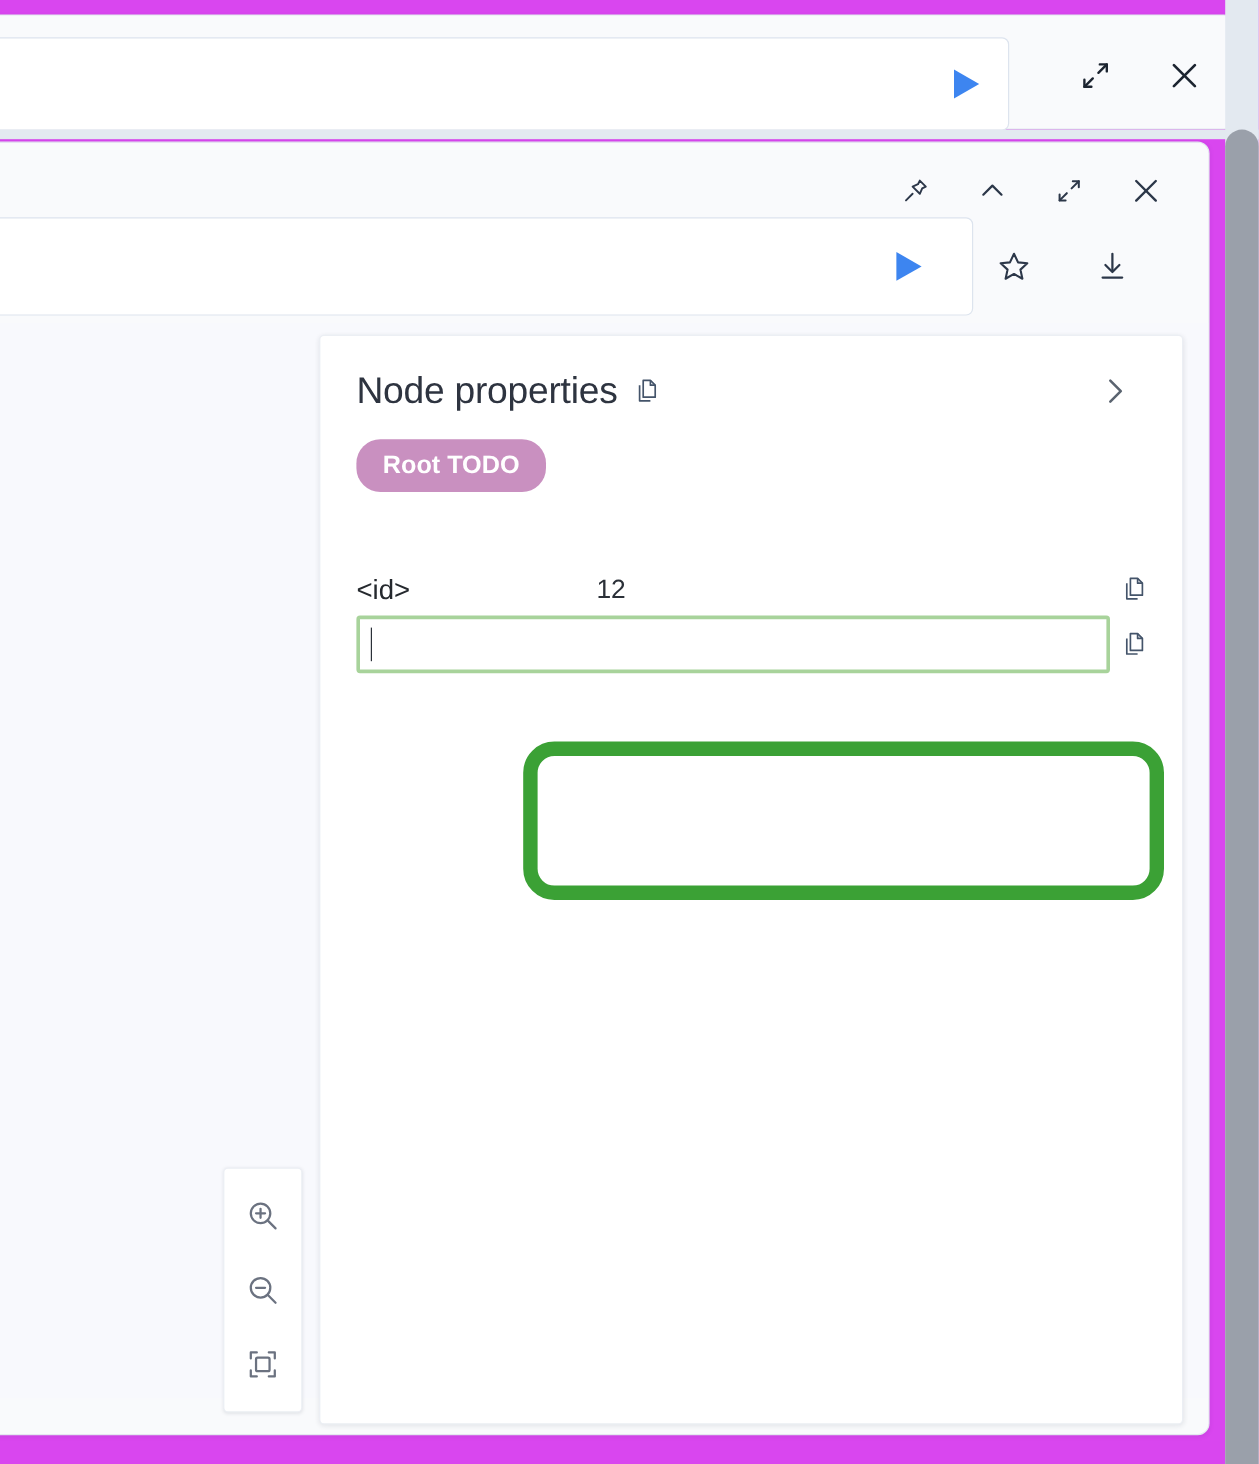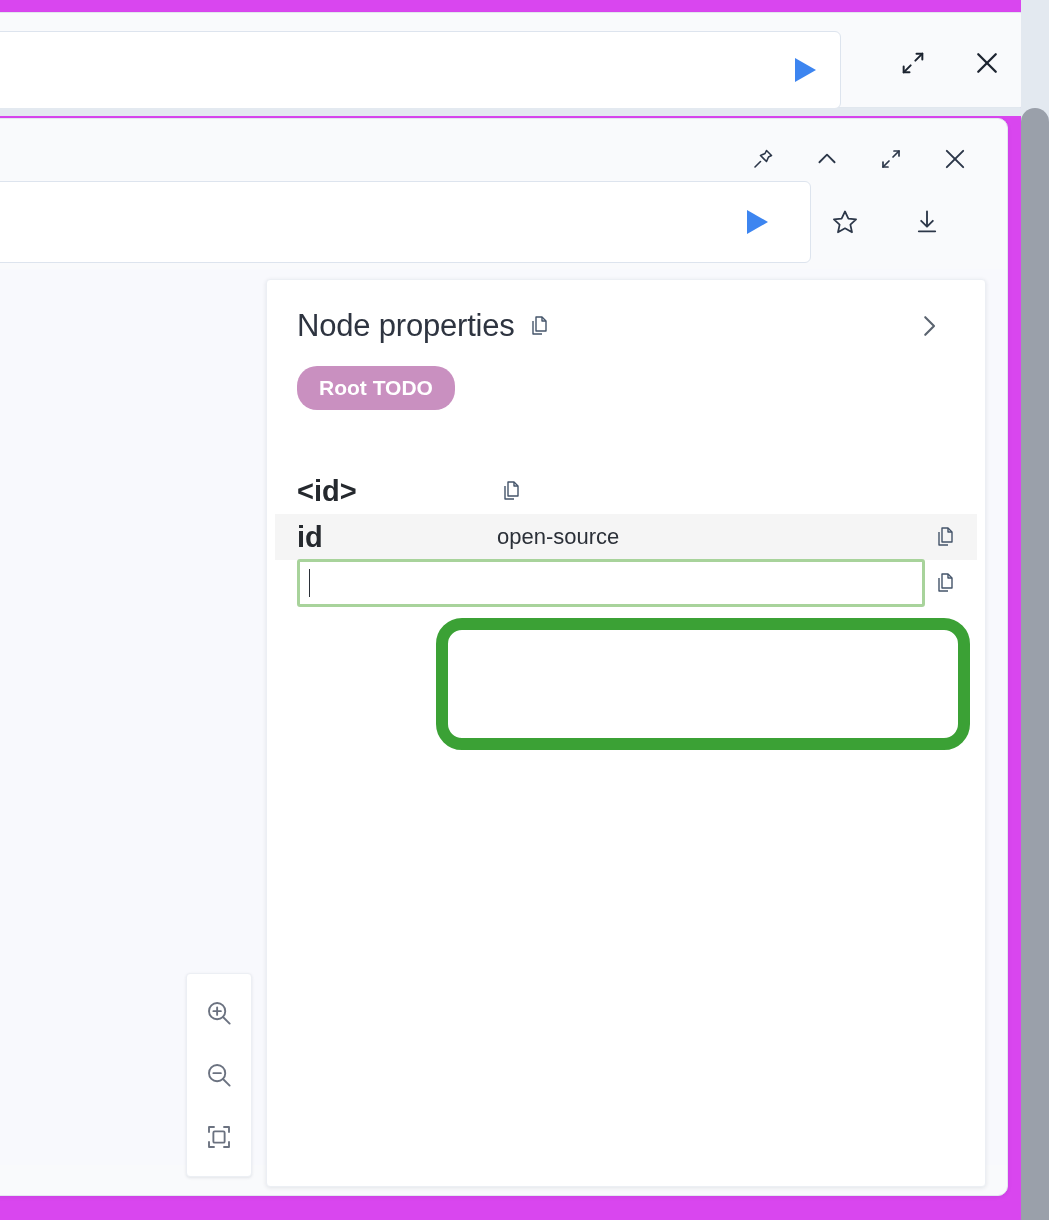--- a/index.html
+++ b/index.html
@@ -237,22 +237,22 @@
     position: relative;
     display: flex;
     align-items: center;
     height: 46px;
     padding: 0 18px 0 22px;
   }
   .prop-row.alt { background: #f5f5f5; }
   .prop-key {
     width: 200px;
     flex: 0 0 200px;
-    font-size: 29px;
-    font-weight: bold;
+    font-size: 23px;
+    font-weight: normal;
     color: #25292e;
   }
   .prop-val {
     flex: 1;
     font-size: 22px;
     color: #2b3038;
     white-space: nowrap;
     overflow: hidden;
     text-overflow: ellipsis;
   }
@@ -460,40 +460,30 @@
       </div>
 
       <div class="chip-row">
         <span class="chip">Root TODO</span>
       </div>
 
       <div class="prop-table">
 
         <div class="prop-row">
           <span class="prop-key">&lt;id&gt;</span>
+          <span class="prop-val">12</span>
           <span class="prop-copy">
             <svg width="24" height="24" viewBox="0 0 24 24" fill="none" stroke="#44546a" stroke-width="1.4" stroke-linejoin="round">
               <path d="M9 3 h6 l4 4 v10 h-10 z"></path>
                 <polyline points="15,3 15,7 19,7"></polyline>
                 <path d="M6 7 v13 h9"></path>
             </svg>
           </span>
         </div>
 
-        <div class="prop-row alt">
-          <span class="prop-key">id</span>
-          <span class="prop-val">open-source</span>
-          <span class="prop-copy">
-            <svg width="24" height="24" viewBox="0 0 24 24" fill="none" stroke="#44546a" stroke-width="1.4" stroke-linejoin="round">
-              <path d="M9 3 h6 l4 4 v10 h-10 z"></path>
-                <polyline points="15,3 15,7 19,7"></polyline>
-                <path d="M6 7 v13 h9"></path>
-            </svg>
-          </span>
-        </div>
 
         <div class="prop-row">
           <span class="name-input">
               <span class="caret"></span>
           </span>
           <span class="prop-copy">
             <svg width="24" height="24" viewBox="0 0 24 24" fill="none" stroke="#44546a" stroke-width="1.4" stroke-linejoin="round">
               <path d="M9 3 h6 l4 4 v10 h-10 z"></path>
                 <polyline points="15,3 15,7 19,7"></polyline>
                 <path d="M6 7 v13 h9"></path>

